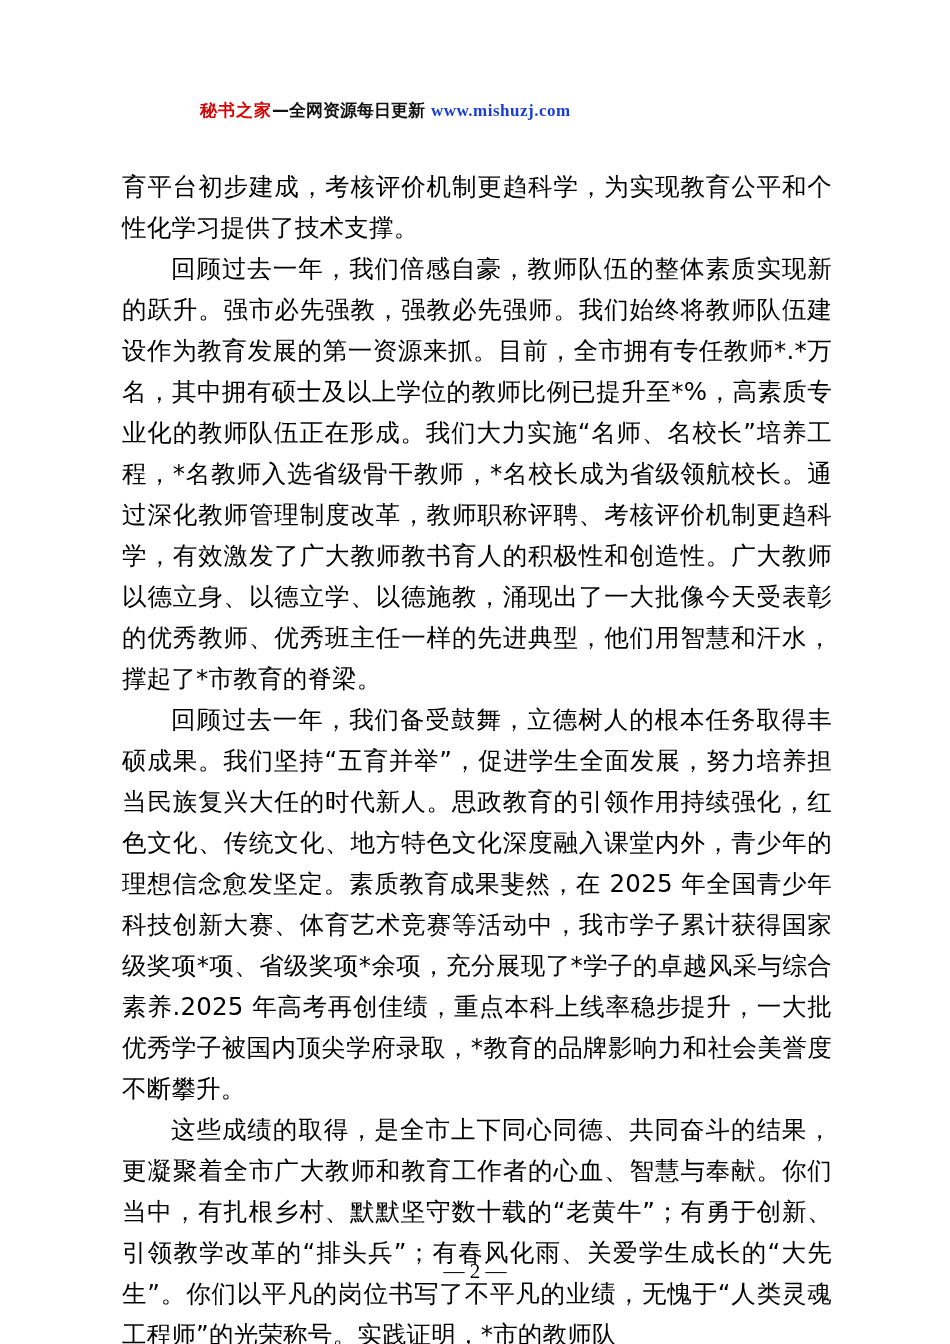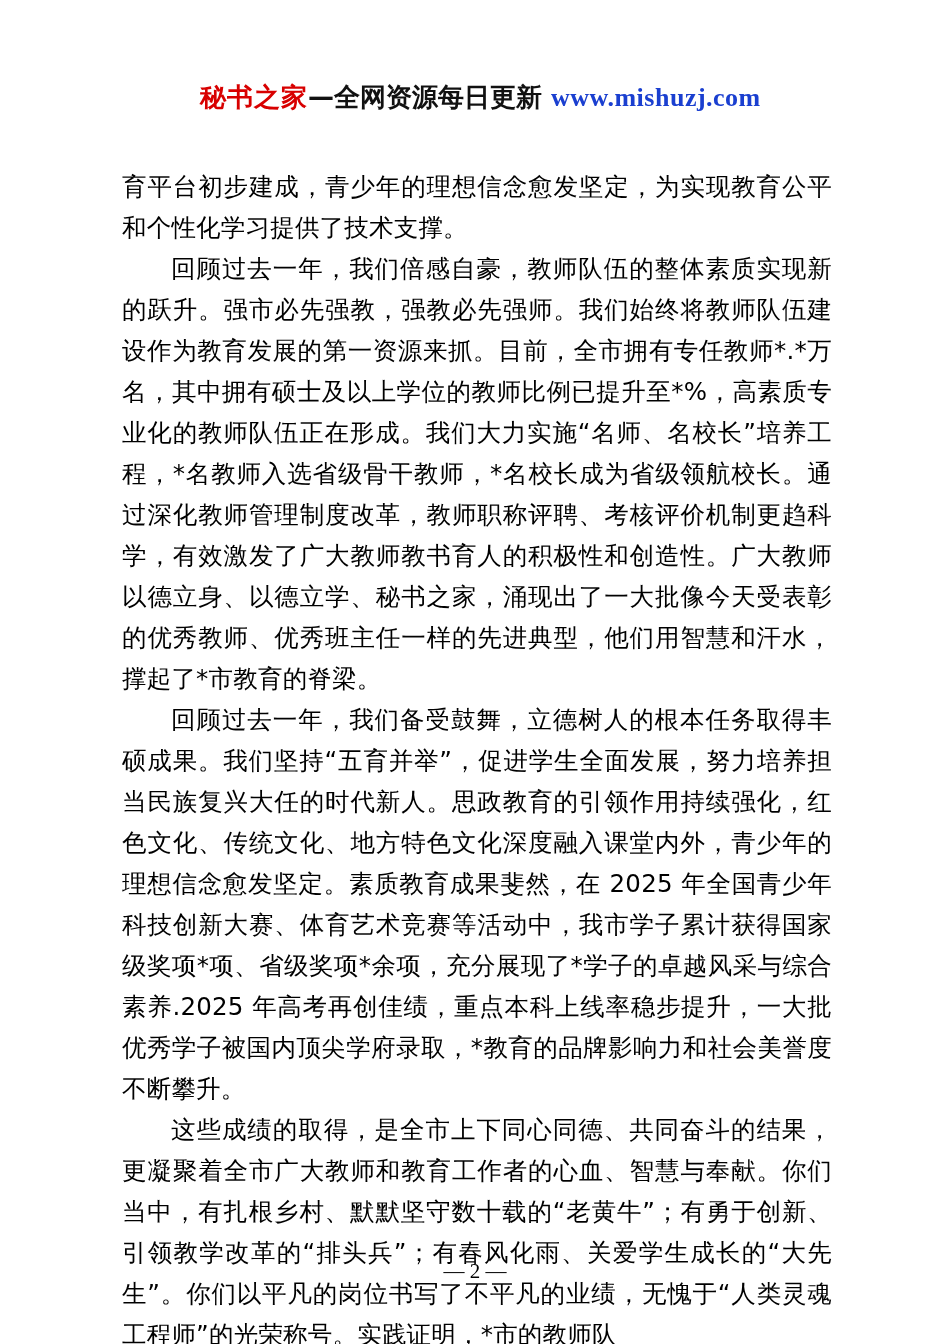--- a/index.html
+++ b/index.html
@@ -14,24 +14,24 @@
     font-family: "DejaVu Sans", "Liberation Sans", sans-serif;
     overflow: hidden;
   }
   .page {
     position: absolute;
     inset: 0;
     background: #ffffff;
   }
   .header {
     position: absolute;
-    top: 82px;
+    top: 100px;
     left: 200px;
     width: 640px;
-    font-size: 26px;
+    font-size: 17px;
     line-height: 1.2;
     white-space: nowrap;
   }
   .header .brand {
     color: #d80000;
     font-weight: bold;
     letter-spacing: 1px;
   }
   .header .tagline {
     color: #111111;
@@ -79,21 +79,21 @@
 </head>
 <body>
 
 <div class="page">
 
   <div class="header">
     <span class="brand">秘书之家</span><span class="tagline">—全网资源每日更新 </span><span class="site">www.mishuzj.com</span>
   </div>
 
   <div class="body-text" id="doc-body">
-      <p><span>育平台初步建成，青少年的理想信念愈发坚定，为实现教育公平和个性化学习提供了技术支撑。</span></p>
-      <p class="indent"><span>回顾过去一年，我们倍感自豪，教师队伍的整体素质实现新的跃升。强市必先强教，强教必先强师。我们始终将教师队伍建设作为教育发展的</span><b>第一</b><span>资源来抓。目前，全市拥有专任教师*.*万名，其中拥有硕士及以上学位的教师比例已提升至*%，高素质专业化的教师队伍正在形成。我们大力实施“名师、名校长”培养工程，*名教师入选省级骨干教师，*名校长成为省级领航校长。通过深化教师管理制度改革，教师职称评聘、考核评价机制更趋科学，有效激发了广大教师教书育人的积极性和创造性。广大教师以德立身、以德立学、秘书之家，涌现出了一大批像今天受表彰的优秀教师、优秀班主任一样的先进典型，他们用智慧和汗水，撑起了*市教育的脊梁。</span></p>
+      <p><span>育平台初步建成，考核评价机制更趋科学，为实现教育公平和个性化学习提供了技术支撑。</span></p>
+      <p class="indent"><span>回顾过去一年，我们倍感自豪，教师队伍的整体素质实现新的跃升。强市必先强教，强教必先强师。我们始终将教师队伍建设作为教育发展的</span><b>第一</b><span>资源来抓。目前，全市拥有专任教师*.*万名，其中拥有硕士及以上学位的教师比例已提升至*%，高素质专业化的教师队伍正在形成。我们大力实施“名师、名校长”培养工程，*名教师入选省级骨干教师，*名校长成为省级领航校长。通过深化教师管理制度改革，教师职称评聘、考核评价机制更趋科学，有效激发了广大教师教书育人的积极性和创造性。广大教师以德立身、以德立学、以德施教，涌现出了一大批像今天受表彰的优秀教师、优秀班主任一样的先进典型，他们用智慧和汗水，撑起了*市教育的脊梁。</span></p>
       <p class="indent"><span>回顾过去一年，我们备受鼓舞，立德树人的根本任务取得丰硕成果。我们坚持“五育并举”，促进学生全面发展，努力培养担当民族复兴大任的时代新人。思政教育的引领作用持续强化，红色文化、传统文化、地方特色文化深度融入课堂内外，青少年的理想信念愈发坚定。素质教育成果斐然，在 2025 年全国青少年科技创新大赛、体育艺术竞赛等活动中，我市学子累计获得国家级奖项*项、省级奖项*余项，充分展现了*学子的卓越风采与综合素养.2025 年高考再创佳绩，重点本科上线率稳步提升，一大批优秀学子被国内顶尖学府录取，*教育的品牌影响力和社会美誉度不断攀升。</span></p>
       <p class="indent"><span>这些成绩的取得，是全市上下同心同德、共同奋斗的结果，更凝聚着全市广大教师和教育工作者的心血、智慧与奉献。你们当中，有扎根乡村、默默坚守数十载的“老黄牛”；有勇于创新、引领教学改革的“排头兵”；有春风化雨、关爱学生成长的“大先生”。你们以平凡的岗位书写了不平凡的业绩，无愧于“人类灵魂工程师”的光荣称号。实践证明，*市的教师队</span></p>
     </div>
 
   <div class="footer">— 2 —</div>
 
 </div>
 
 </body></html>

